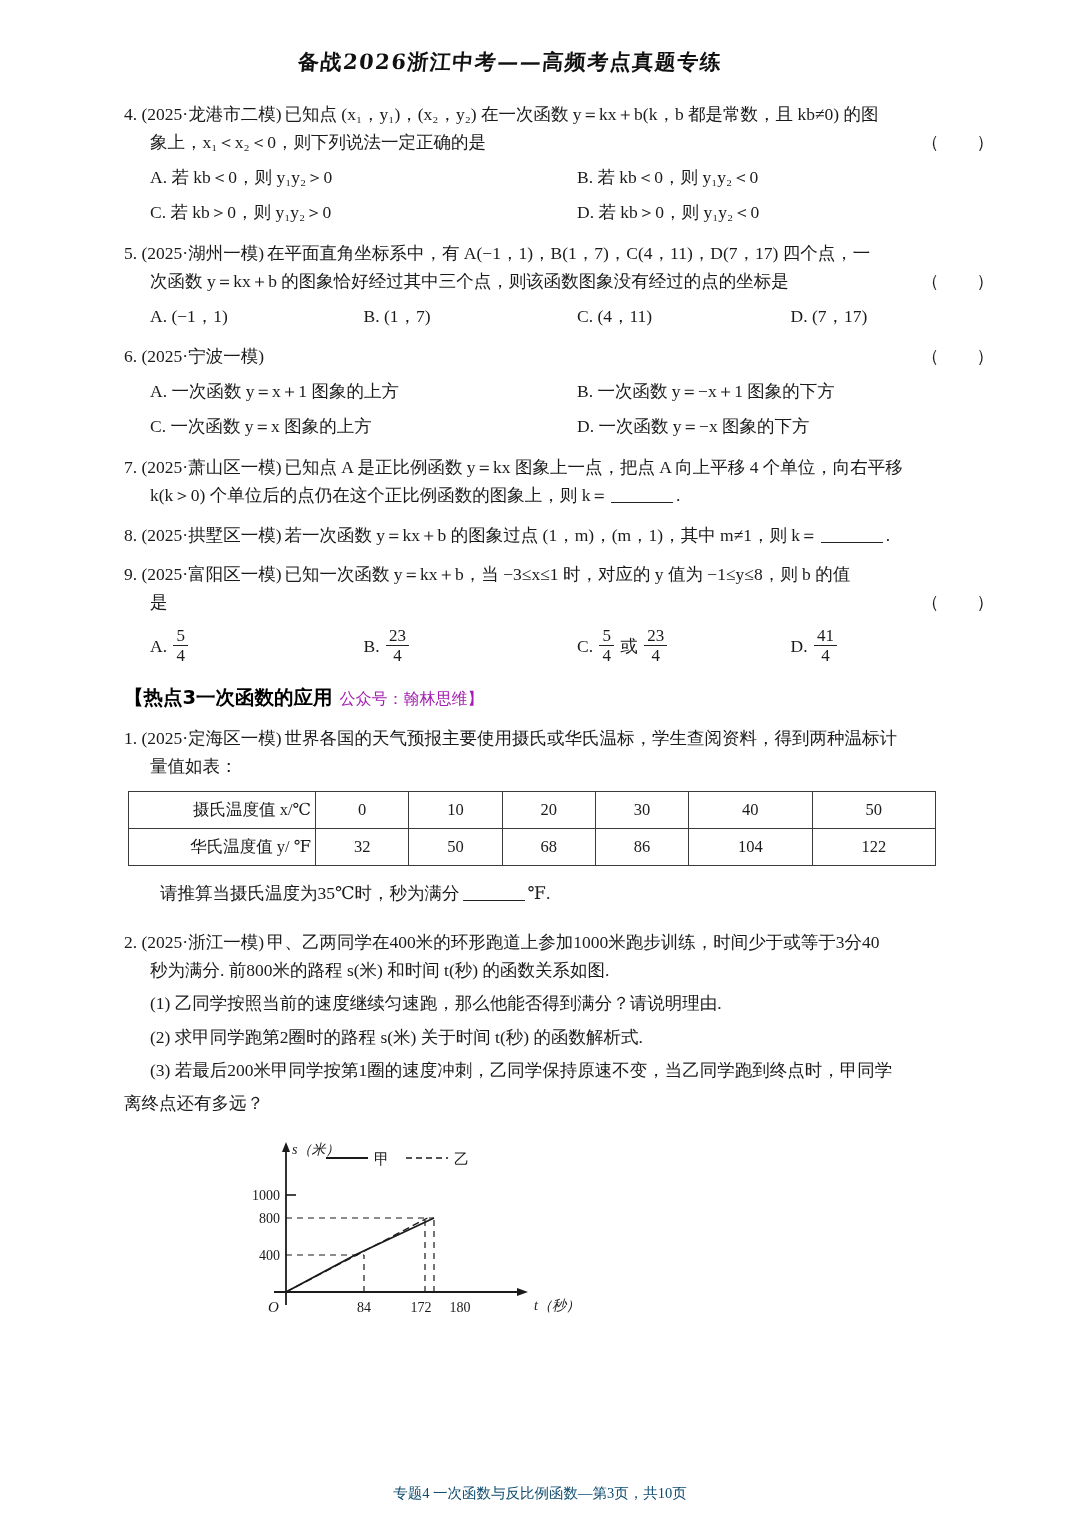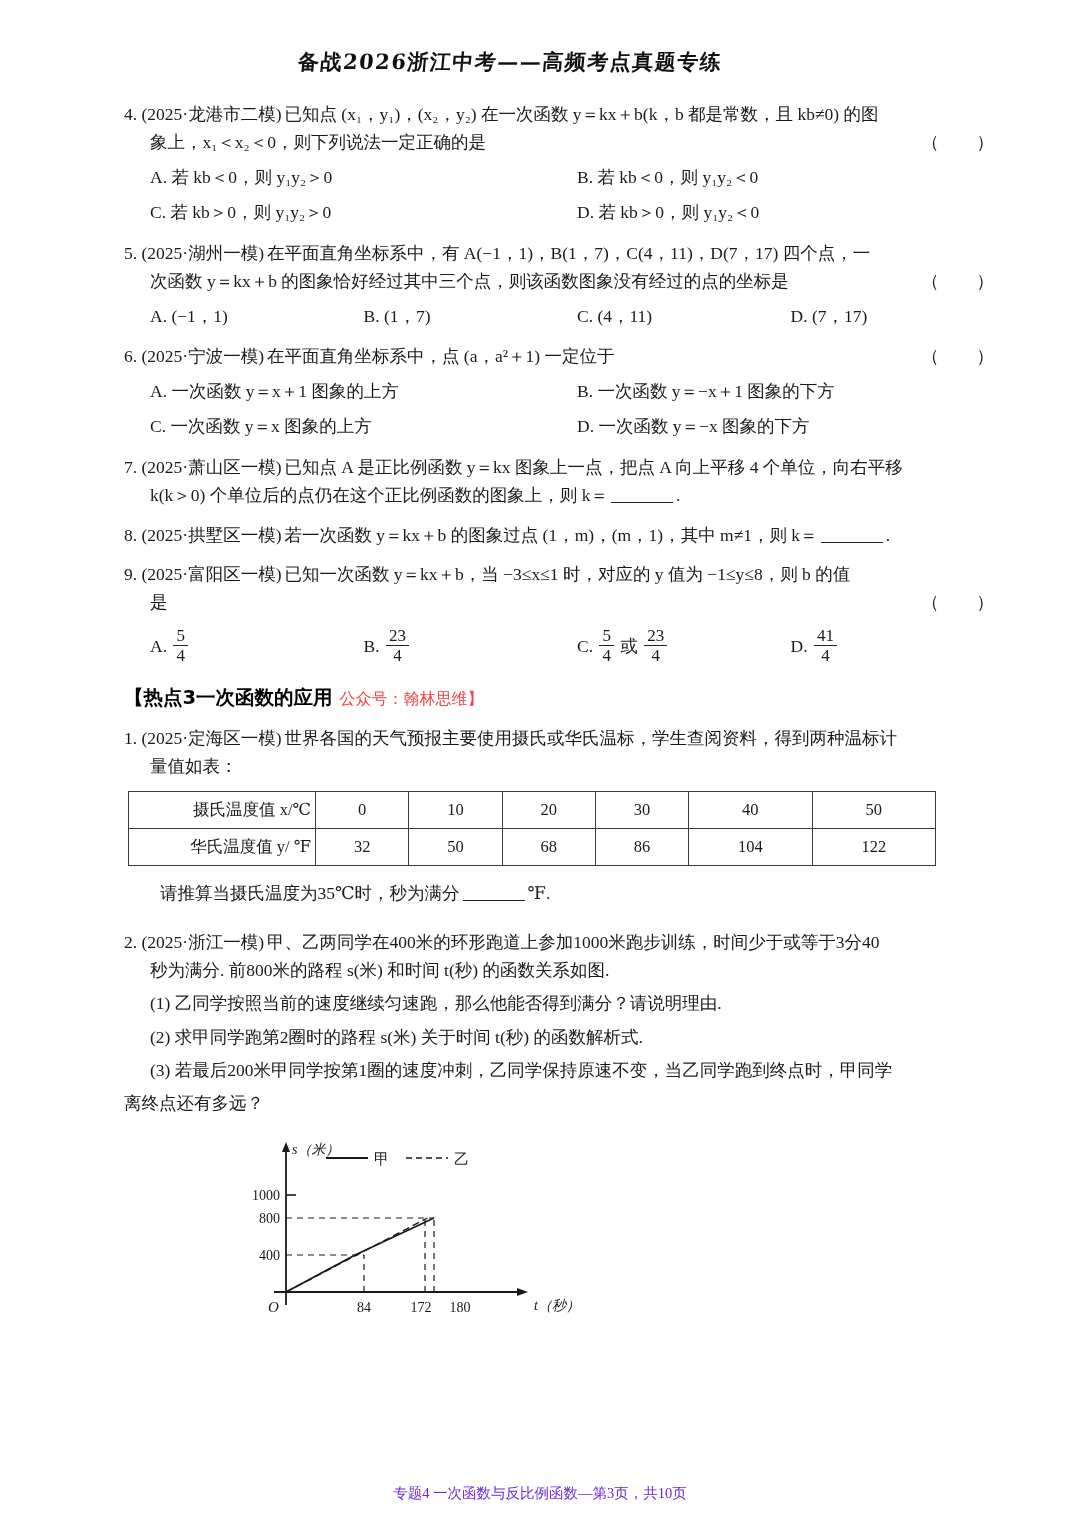--- a/index.html
+++ b/index.html
@@ -108,21 +108,21 @@
   .section-head{
     font-family:"DejaVu Sans","Liberation Sans",sans-serif;
     font-size:19.5px;
     font-weight:700;
     margin:19px 0 13px 0;
     color:#000;
   }
   .section-head .wm{
     font-weight:400;
     font-size:16px;
-    color:#ef4444;
+    color:#a21caf;
     font-family:"Liberation Serif",serif;
   }
 
   
   .tbl-wrap{ margin:11px 0 6px 4px; }
   table.temps{
     border-collapse:collapse;
     width:808px;
     font-size:16.5px;
   }
@@ -160,21 +160,21 @@
   }
 
   
   .doc-footer{
     position:absolute;
     bottom:24px;
     left:0;
     width:1080px;
     text-align:center;
     font-size:14.5px;
-    color:#6d28d9;
+    color:#0c4a6e;
   }
 </style>
 </head>
 <body>
 
 <div class="page">
 
   <div class="doc-header">
     <span class="htext">备战2026浙江中考——高频考点真题专练</span>
   </div>
@@ -219,21 +219,20 @@
         <div class="opt">C. (4，11)</div>
         <div class="opt">D. (7，17)</div>
       </div>
     </div>
 
     <div class="q">
       <div class="q-body">
         <span class="q-num"><span>6.</span>&nbsp;<span>(2025·宁波一模)</span></span>
         <span class="q-text">
           <span class="paren">（　）</span>
-          <span>在平面直角坐标系中，点 (a，a²＋1) 一定位于</span>
         </span>
       </div>
       <div class="opts two">
         <div class="opt">A. 一次函数 y＝x＋1 图象的上方</div>
         <div class="opt">B. 一次函数 y＝−x＋1 图象的下方</div>
       </div>
       <div class="opts two">
         <div class="opt">C. 一次函数 y＝x 图象的上方</div>
         <div class="opt">D. 一次函数 y＝−x 图象的下方</div>
       </div>

